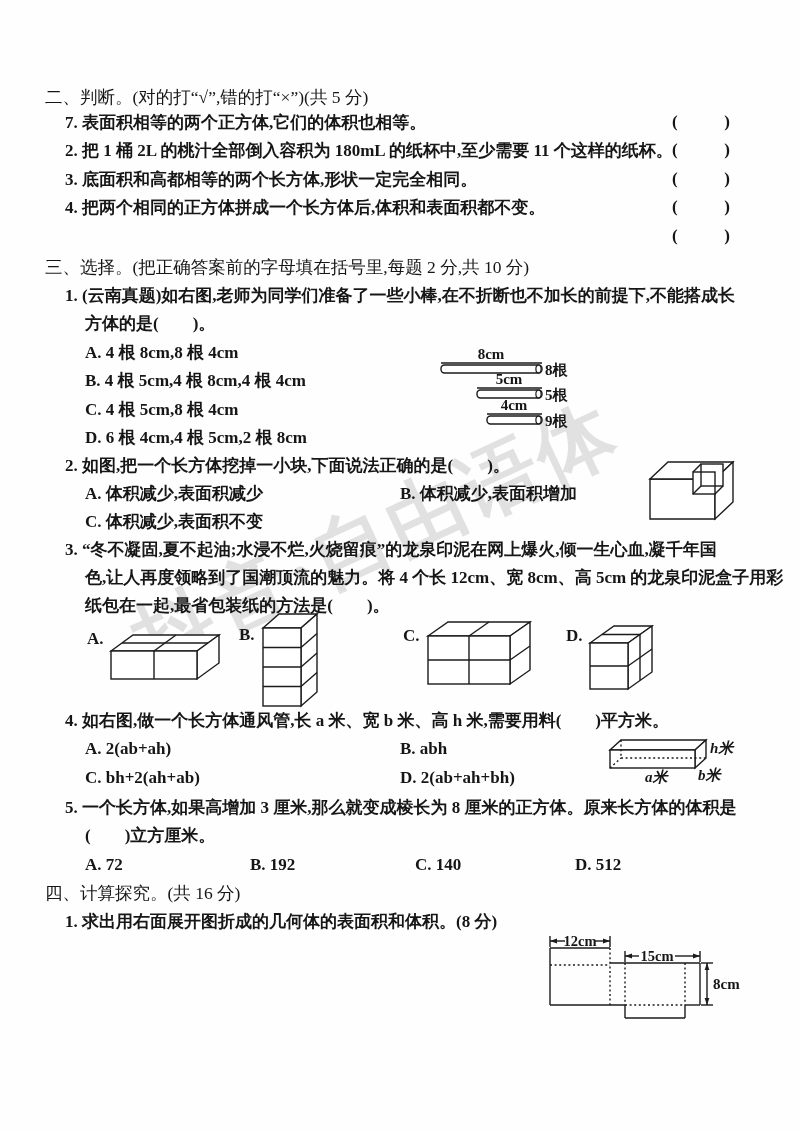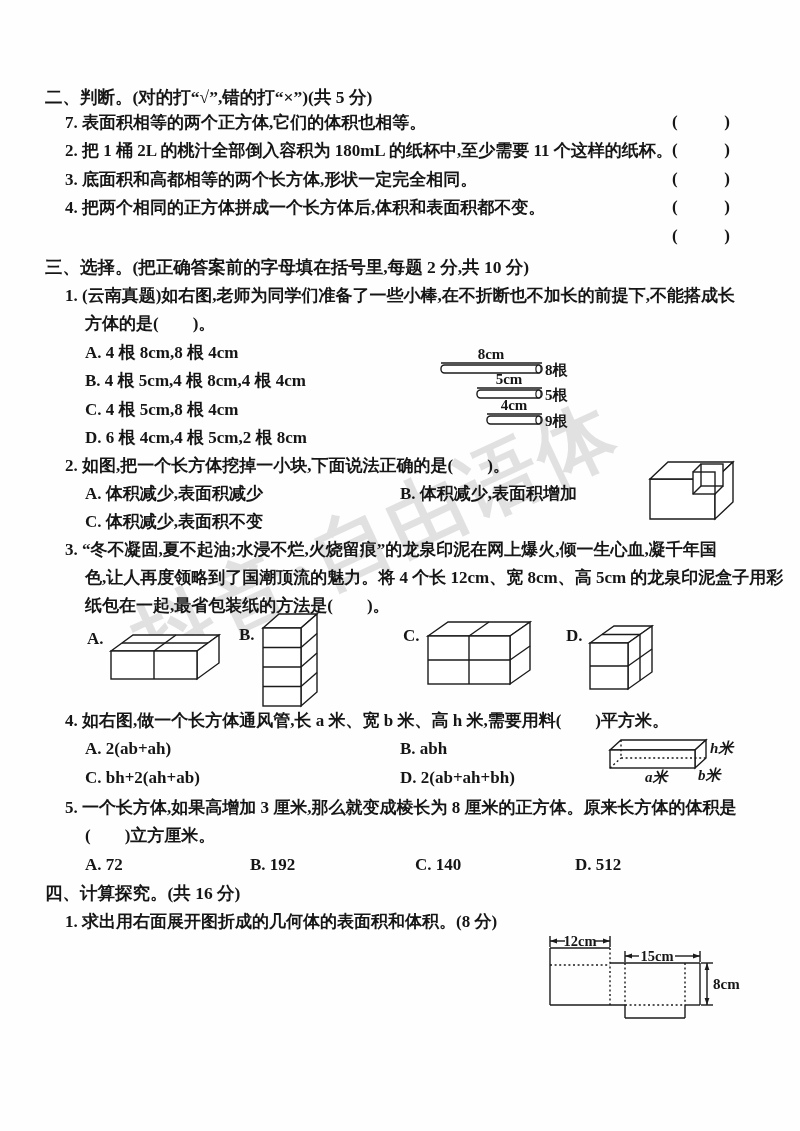--- a/index.html
+++ b/index.html
@@ -1,20 +1,20 @@
 <!DOCTYPE html>
 <html><head>
 <meta charset="utf-8">
 <style>
   html,body{margin:0;padding:0;background:#e8e8e8;}
   .page{position:relative;width:800px;height:1131px;background:#fefefe;overflow:hidden;
         font-family:"Liberation Serif","DejaVu Serif",serif;color:#161616;font-size:17px;font-weight:600;}
   .content{position:absolute;inset:0;z-index:1;}
   .t{position:absolute;white-space:pre;line-height:22px;}
-  .hdr{font-weight:700;font-size:17.5px;}
+  .hdr{font-weight:400;font-size:17.5px;}
   .brk{position:absolute;left:672px;width:58px;display:flex;justify-content:space-between;font-weight:600;}
   .wm{position:absolute;left:118px;top:600px;z-index:0;font-size:78px;letter-spacing:4px;
       color:#000;opacity:0.11;white-space:nowrap;transform:rotate(-25deg);transform-origin:0 0;
       font-weight:700;}
   svg{position:absolute;overflow:visible;}
   svg line,svg path,svg rect,svg polyline{stroke:#1b1b1b;stroke-width:1.4;fill:none;}
   svg .f{fill:#fff;}
   svg .dot{stroke-dasharray:2,2.6;}
   svg text{fill:#161616;font-family:"Liberation Serif","DejaVu Serif",serif;font-weight:600;stroke:none;}
   svg polygon.ah{fill:#1b1b1b;stroke:none;}

